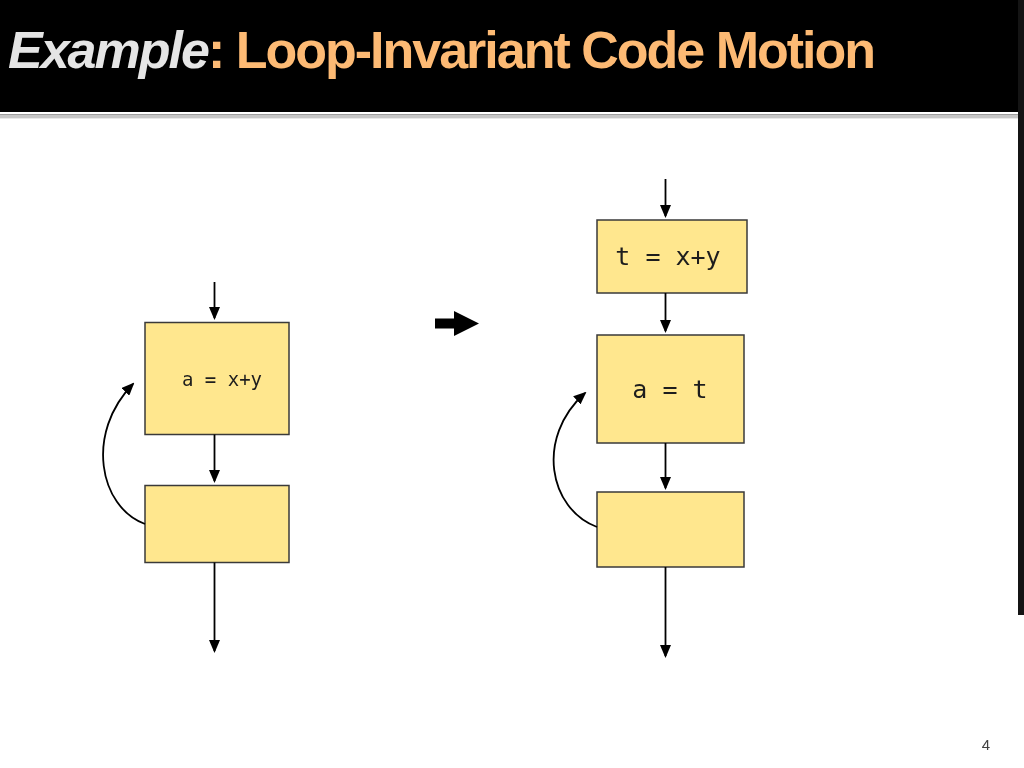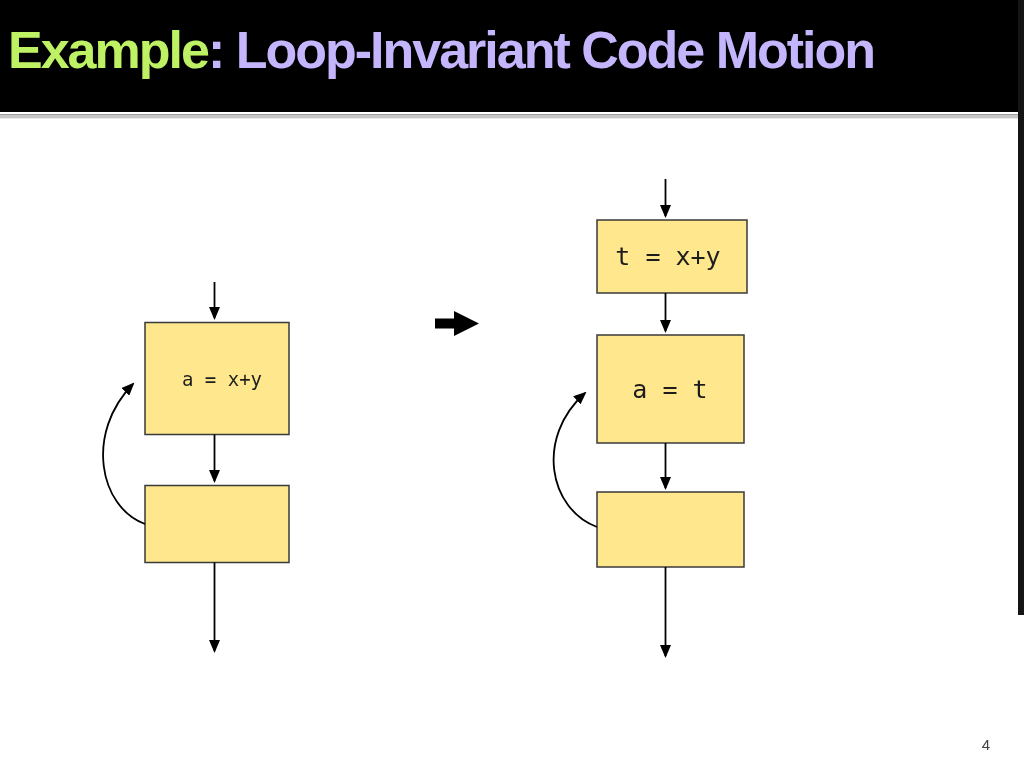--- a/index.html
+++ b/index.html
@@ -11,22 +11,22 @@
   .header{
     position:absolute;left:0;top:0;width:1024px;height:112px;
     background:#000000;
   }
   .header-inner{
     position:absolute;left:8px;top:20px;width:1010px;
     white-space:nowrap;overflow:hidden;
     font-weight:bold;font-size:52px;letter-spacing:-2px;
     font-family:"Liberation Sans",sans-serif;
   }
-  .title-highlight{color:#bef264;}
-  .title-rest{color:#c4b5fd;}
+  .title-highlight{color:#e5e5e5;font-style:italic;}
+  .title-rest{color:#fdba74;}
   
   .sep-white{position:absolute;left:0;top:112px;width:1024px;height:2px;background:#ffffff;}
   .sep-dark {position:absolute;left:0;top:114px;width:1024px;height:1px;background:#9e9e9e;}
   .sep-gray {position:absolute;left:0;top:115px;width:1024px;height:3px;background:#c6c6c6;}
   .sep-lite {position:absolute;left:0;top:118px;width:1024px;height:1px;background:#e8e8e8;}
   
   .right-strip{
     position:absolute;right:0;top:0;width:6px;height:615px;background:#141414;
   }
   

